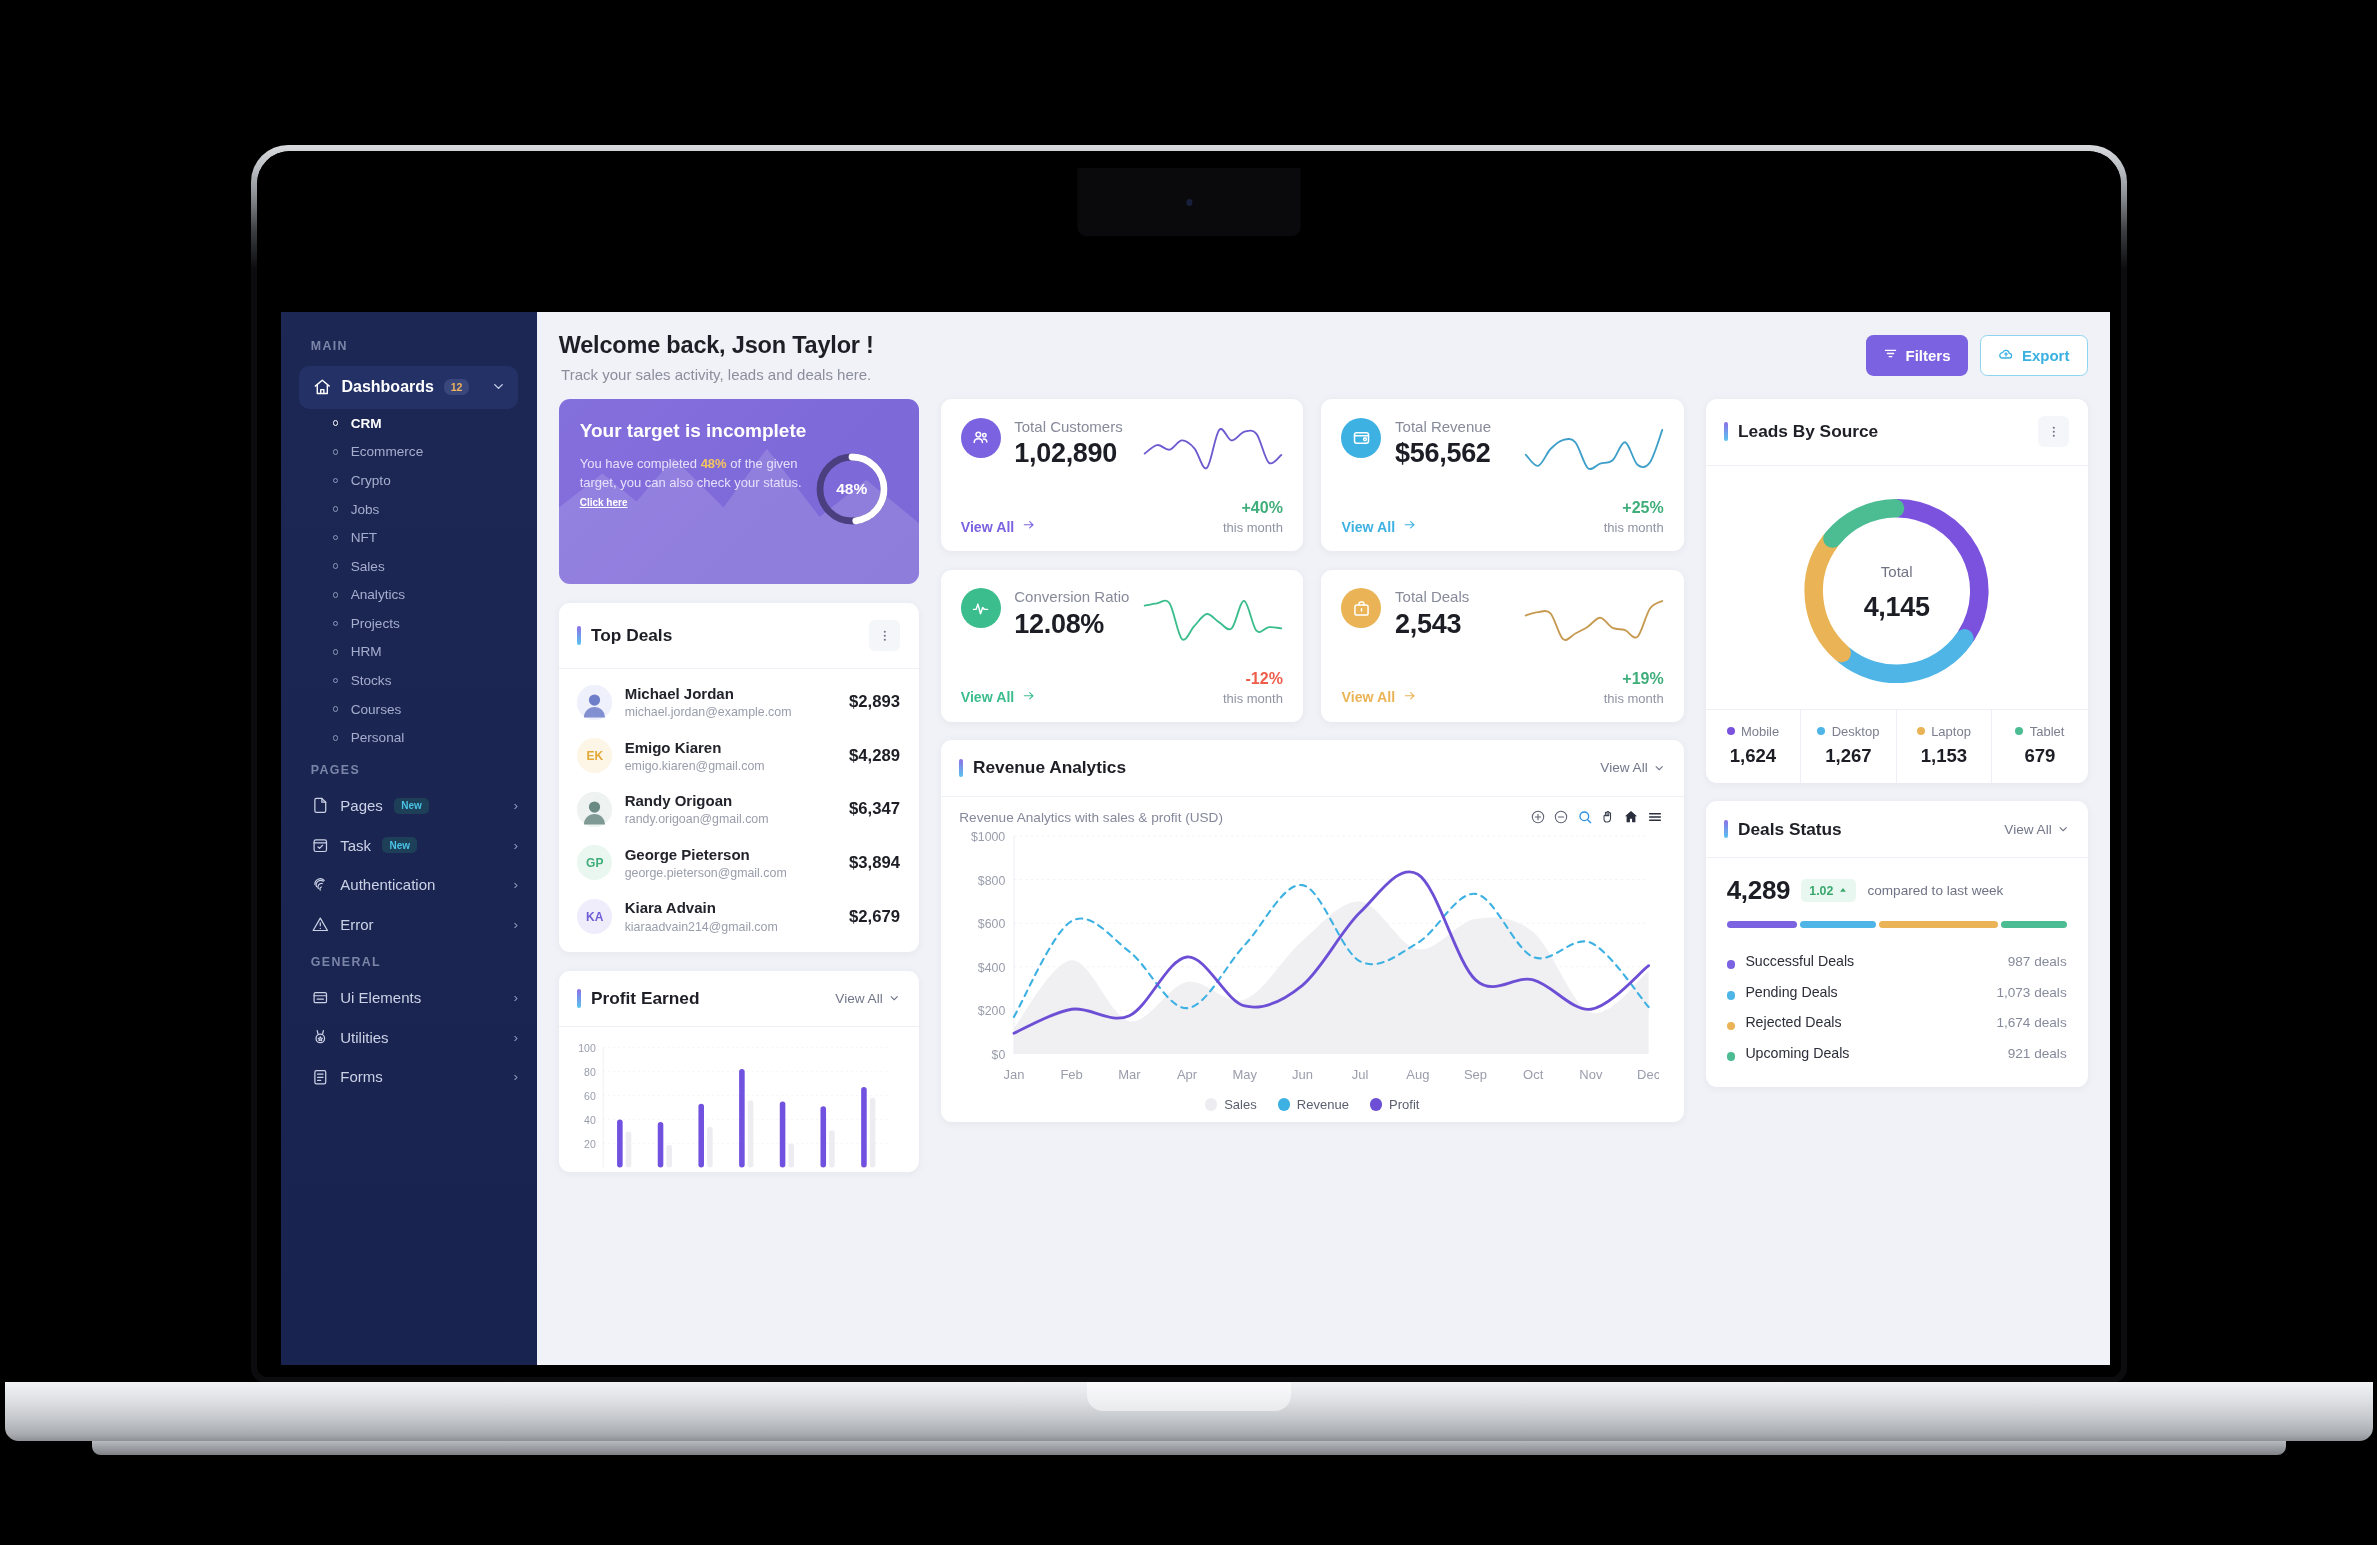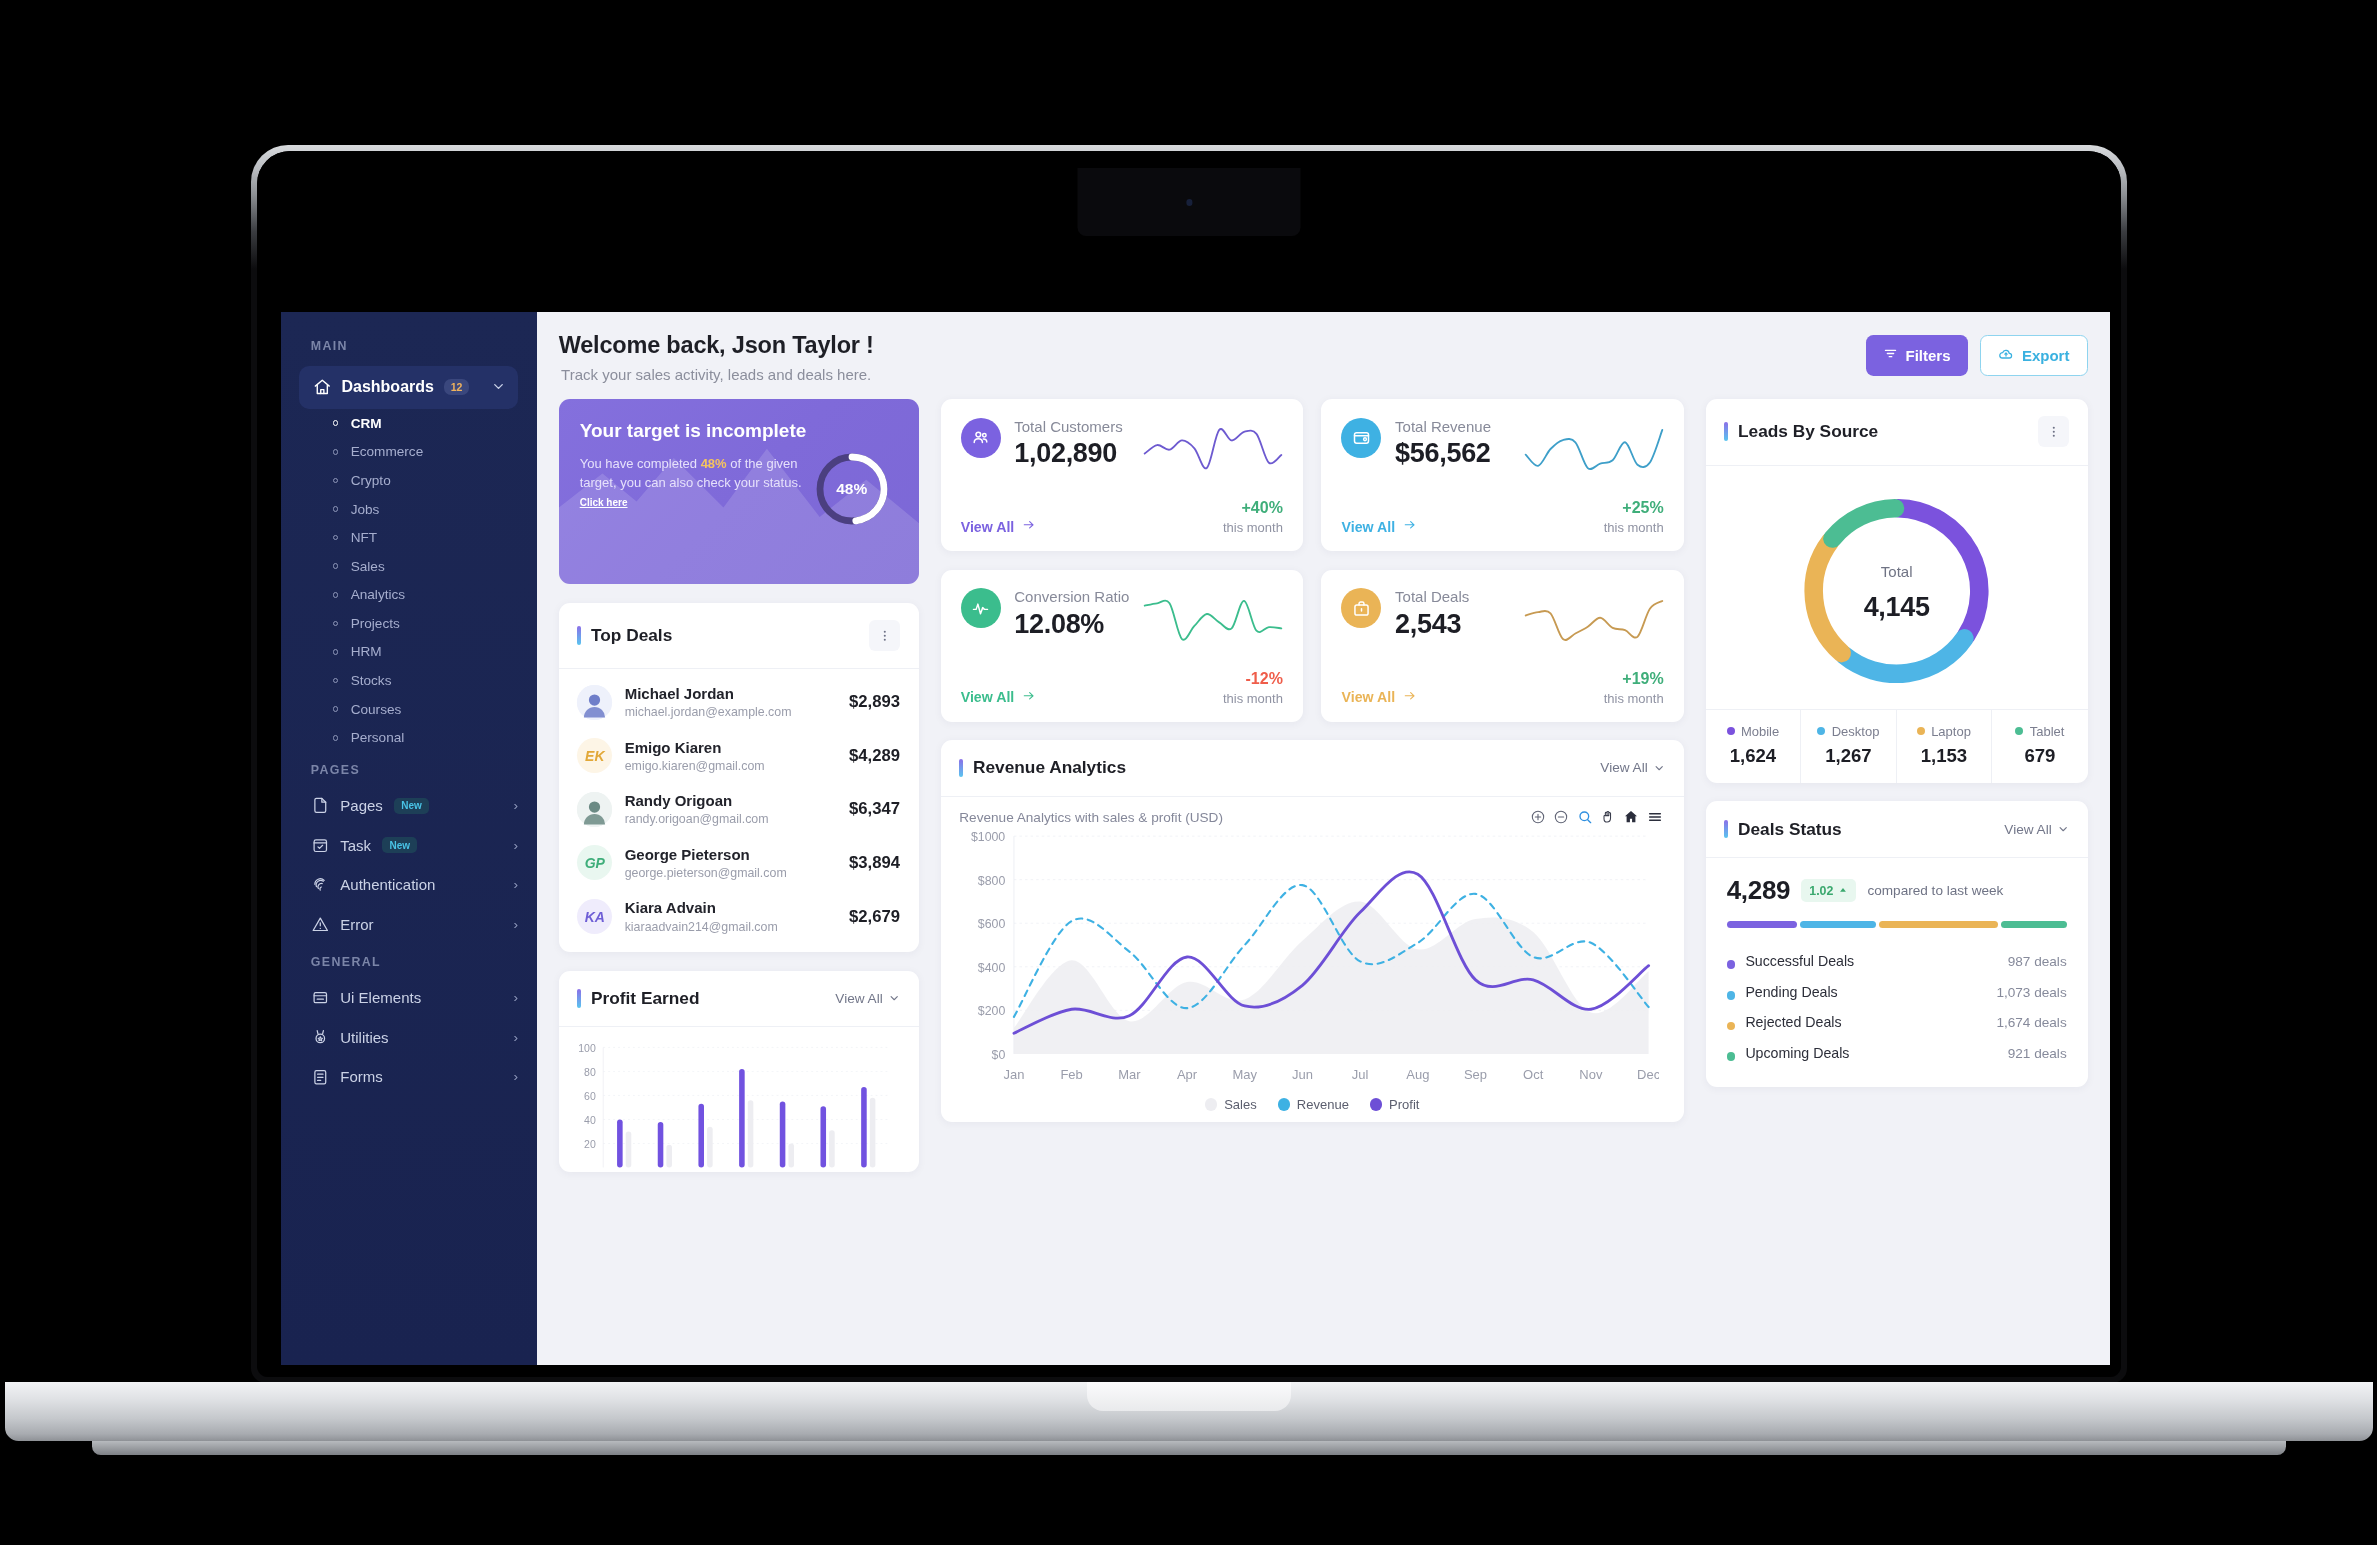--- a/index.html
+++ b/index.html
@@ -217,21 +217,21 @@
   .stat-delta .per { font-size: 13px; color: #9093a3; margin-top: 2.5px;}
 
   
   .deal-row {
     display: flex; align-items: center; gap: 12.4px;
     padding: 9.3px 18.6px;
   }
   .avatar {
     width: 35px; height: 35px; border-radius: 50%; flex: 0 0 35px;
     display:flex; align-items:center; justify-content:center;
-    font-size: 14px; font-weight: 700; font-style: italic;
+    font-size: 12px; font-weight: 700;
   }
   .deal-name { font-size: 15px; font-weight: 700; color: #22232b; }
   .deal-mail { font-size: 12.4px; color: #9a9dab; margin-top: 3.1px; }
   .deal-amt { margin-left: auto; font-size: 16.7px; font-weight: 700; color: #1d1e25; }
 
   
   #rev-body { padding: 13.6px 18.6px 6.2px 18.6px; position: relative;}
   #rev-sub { font-size: 13.6px; color: #85889a; }
   #rev-tools { position:absolute; right: 21px; top: 12.4px; display:flex; align-items:center; gap: 7.4px; color:#5f6374;}
   .chart-legend { display:flex; justify-content:center; gap: 21px; margin-top: 3.7px; padding-bottom: 3.7px;}

